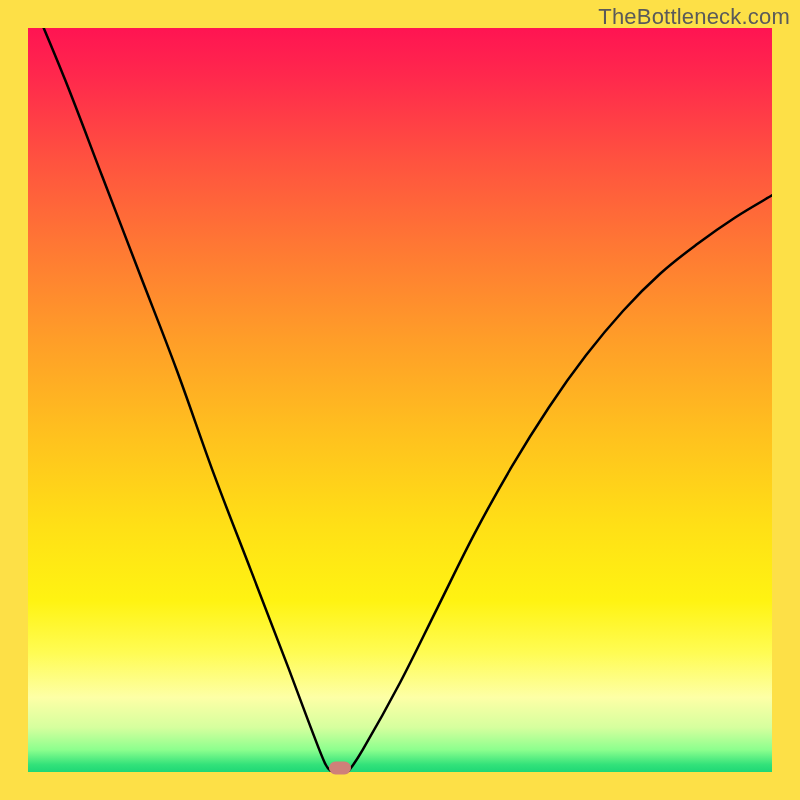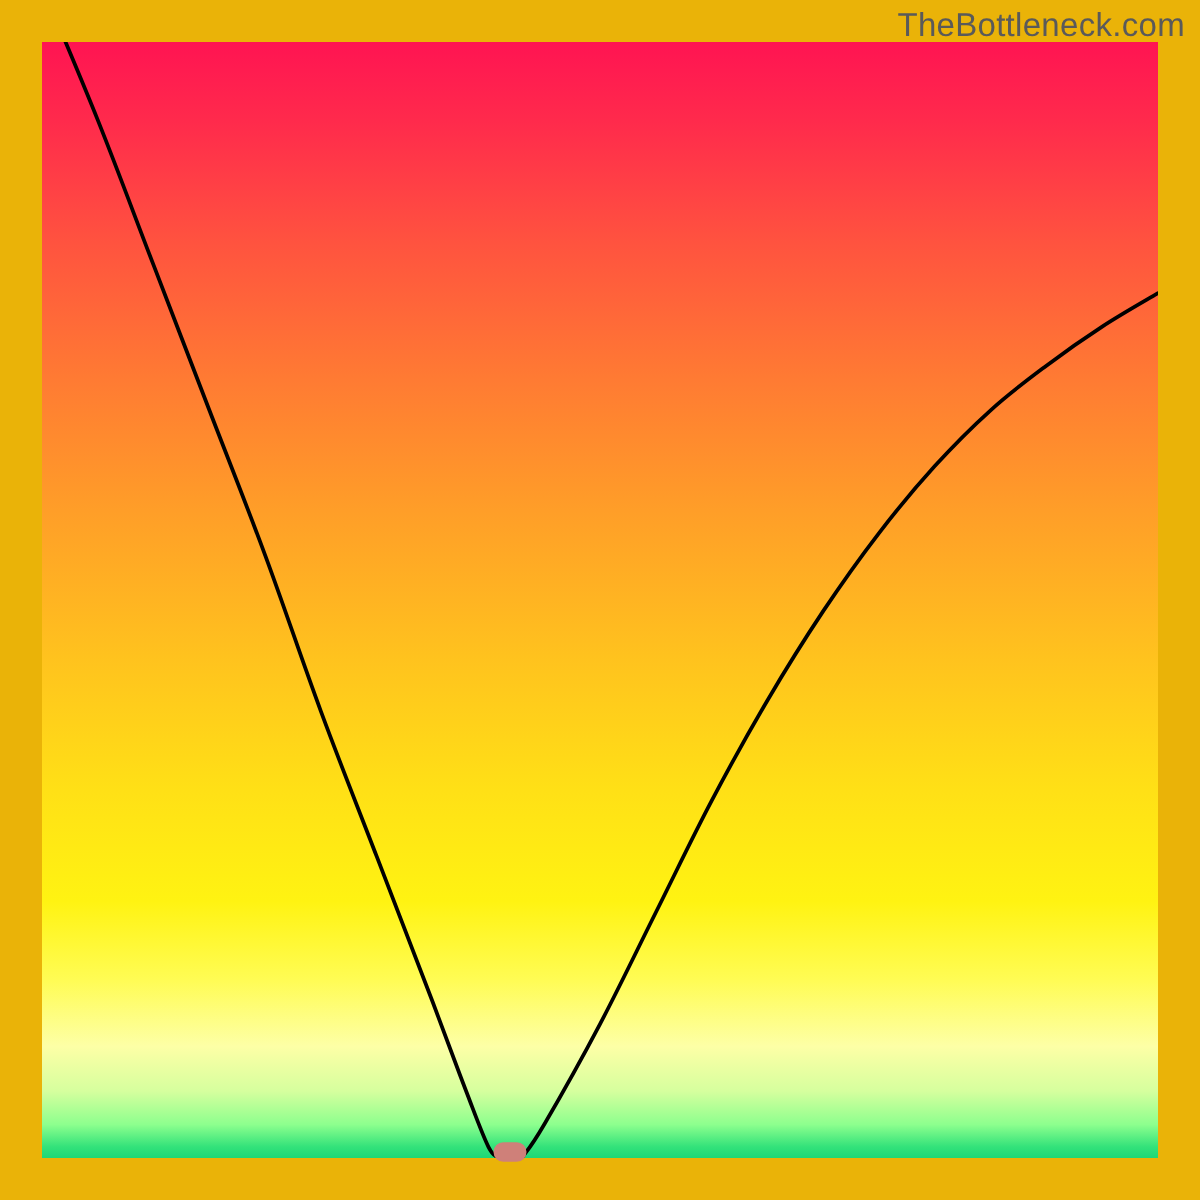--- a/index.html
+++ b/index.html
@@ -7,21 +7,21 @@
     padding: 0;
     width: 800px;
     height: 800px;
     background: #000;
     overflow: hidden;
     font-family: Arial, Helvetica, sans-serif;
   }
   .outer {
     width: 800px;
     height: 800px;
-    background: #eab308;
+    background: #fde047;
     position: relative;
   }
   .watermark {
     position: absolute;
     top: 4px;
     right: 10px;
     color: #5a5a5a;
     font-size: 22px;
     font-weight: 500;
     letter-spacing: 0.2px;

